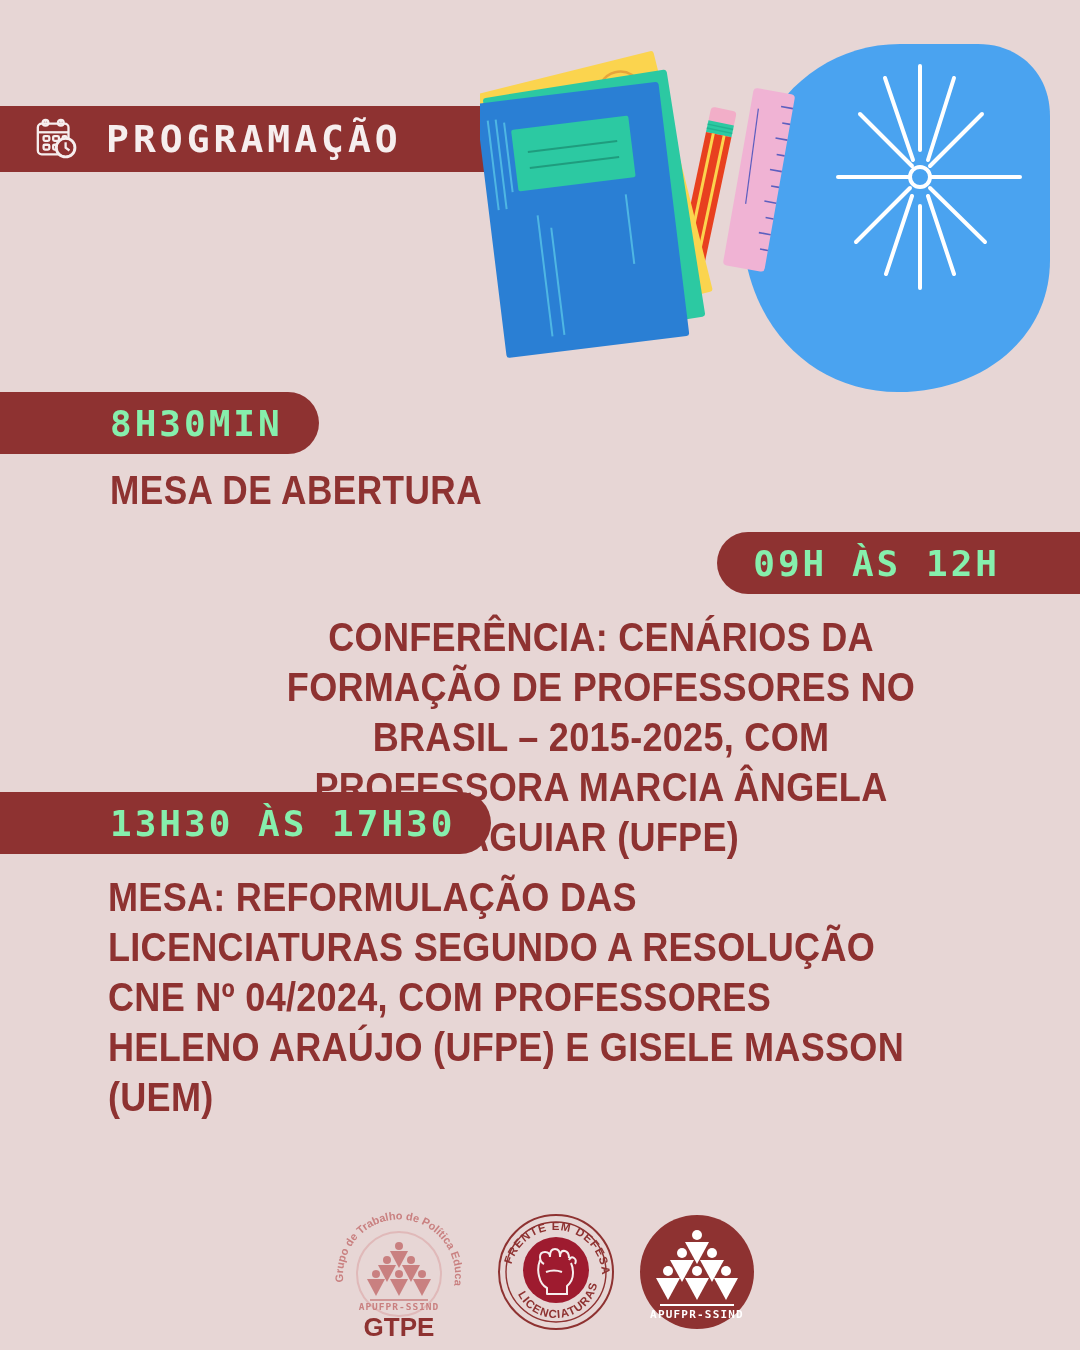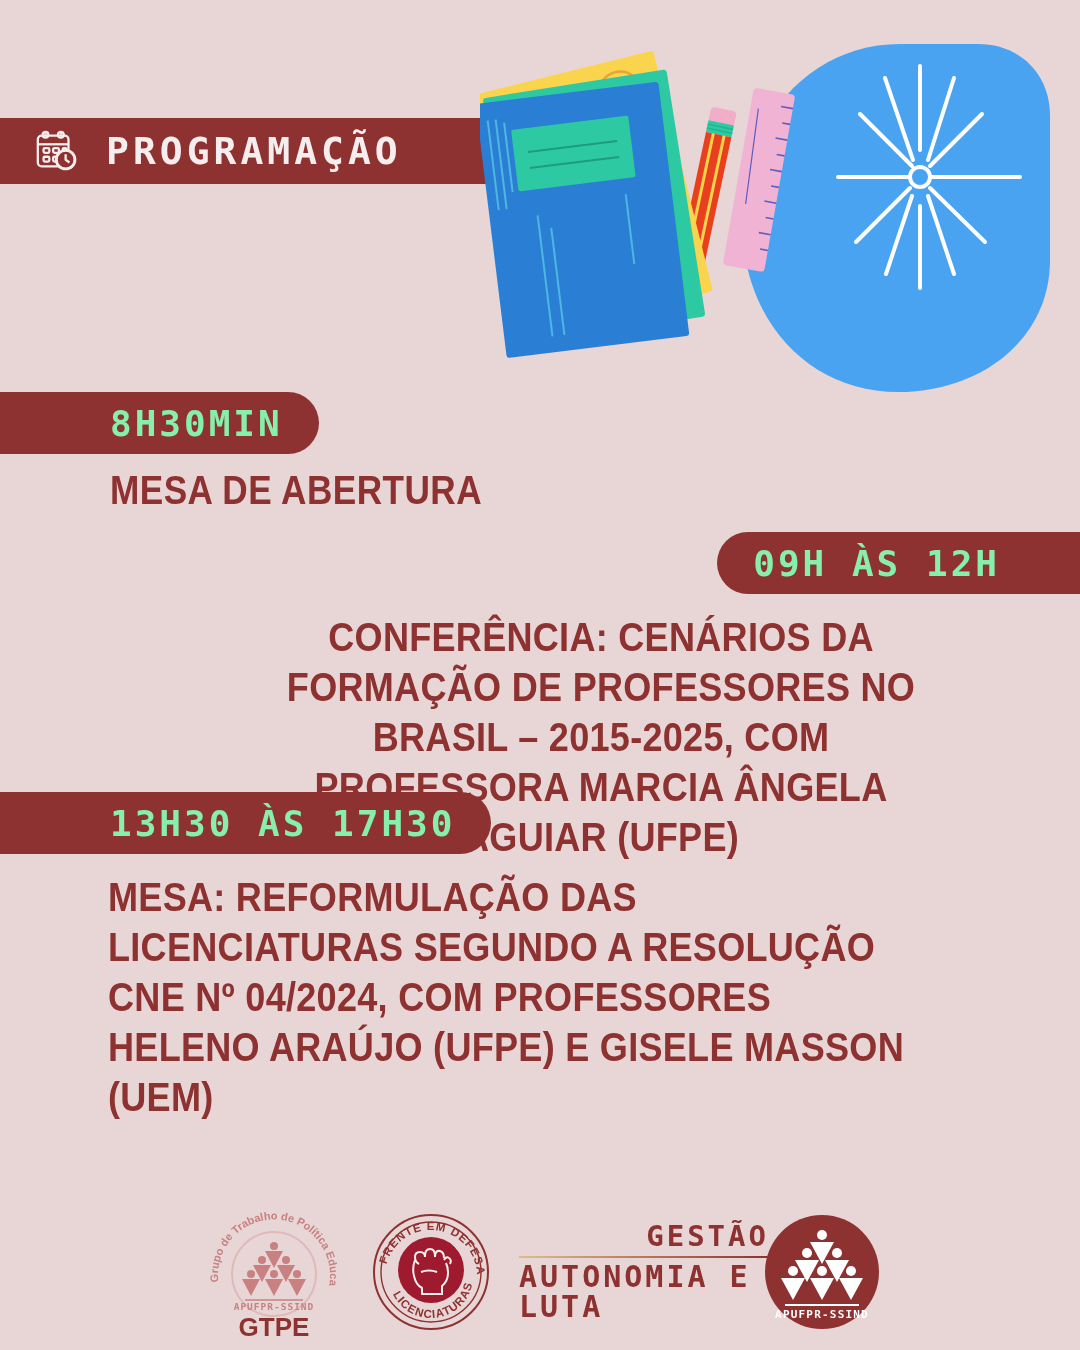--- a/index.html
+++ b/index.html
@@ -7,21 +7,21 @@
   body {
     background:#E7D6D5;
     font-family:"Liberation Sans", sans-serif;
     position:relative;
     overflow:hidden;
   }
 
   
   .header-banner{
     position:absolute;
-    left:0; top:118px;
+    left:0; top:106px;
     width:510px; height:66px;
     background:#8E3231;
     display:flex; align-items:center;
     padding-left:34px;
     z-index:2;
   }
   .header-banner .cal-icon{ width:46px; height:46px; flex:0 0 46px; }
   .header-title{
     color:#F6EEEE;
     font-size:38px;
@@ -331,25 +331,20 @@
         <path d="M64 45 q0 -7 5 -6 q4 1 4 7"></path>
         <path d="M73 48 q2 -4 5 -2 q3 2 1 6"></path>
         <path d="M44 48 q-3 8 -1 16 q2 9 8 12 l0 6 l20 0 l0 -8 q6 -5 6 -13 q0 -6 -2 -10"></path>
         <path d="M50 60 q8 -3 16 0"></path>
         <path d="M52 82 l20 0"></path>
       </g>
     </svg>
   </div>
 
   <div class="gestao-block">
-    <div class="gestao-text">
-      <div class="gestao-line1">GESTÃO</div>
-      <div class="gestao-rule"></div>
-      <div class="gestao-line2">AUTONOMIA E LUTA</div>
-    </div>
     <div class="logo-apufpr">
       <svg viewBox="0 0 118 118" width="118" height="118">
         <circle cx="59" cy="59" r="57" fill="#8E3231"></circle>
         <g fill="#FFFFFF">
           <circle cx="59" cy="22" r="5"></circle>
             <polygon points="47,29 71,29 59,51"></polygon>
           <circle cx="44" cy="40" r="5"></circle>
             <polygon points="32,47 56,47 44,69"></polygon>
           <circle cx="74" cy="40" r="5"></circle>
             <polygon points="62,47 86,47 74,69"></polygon>

